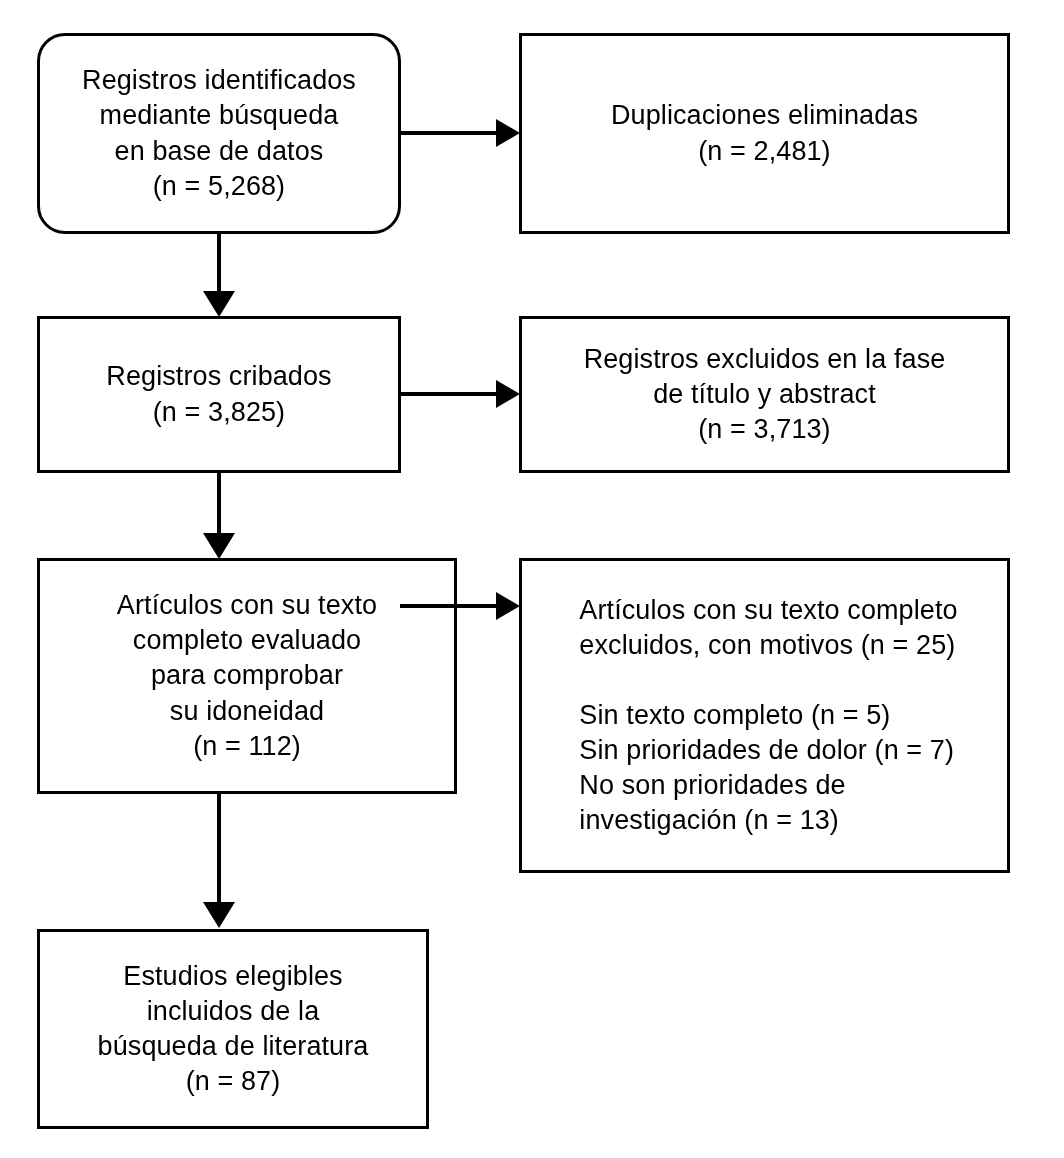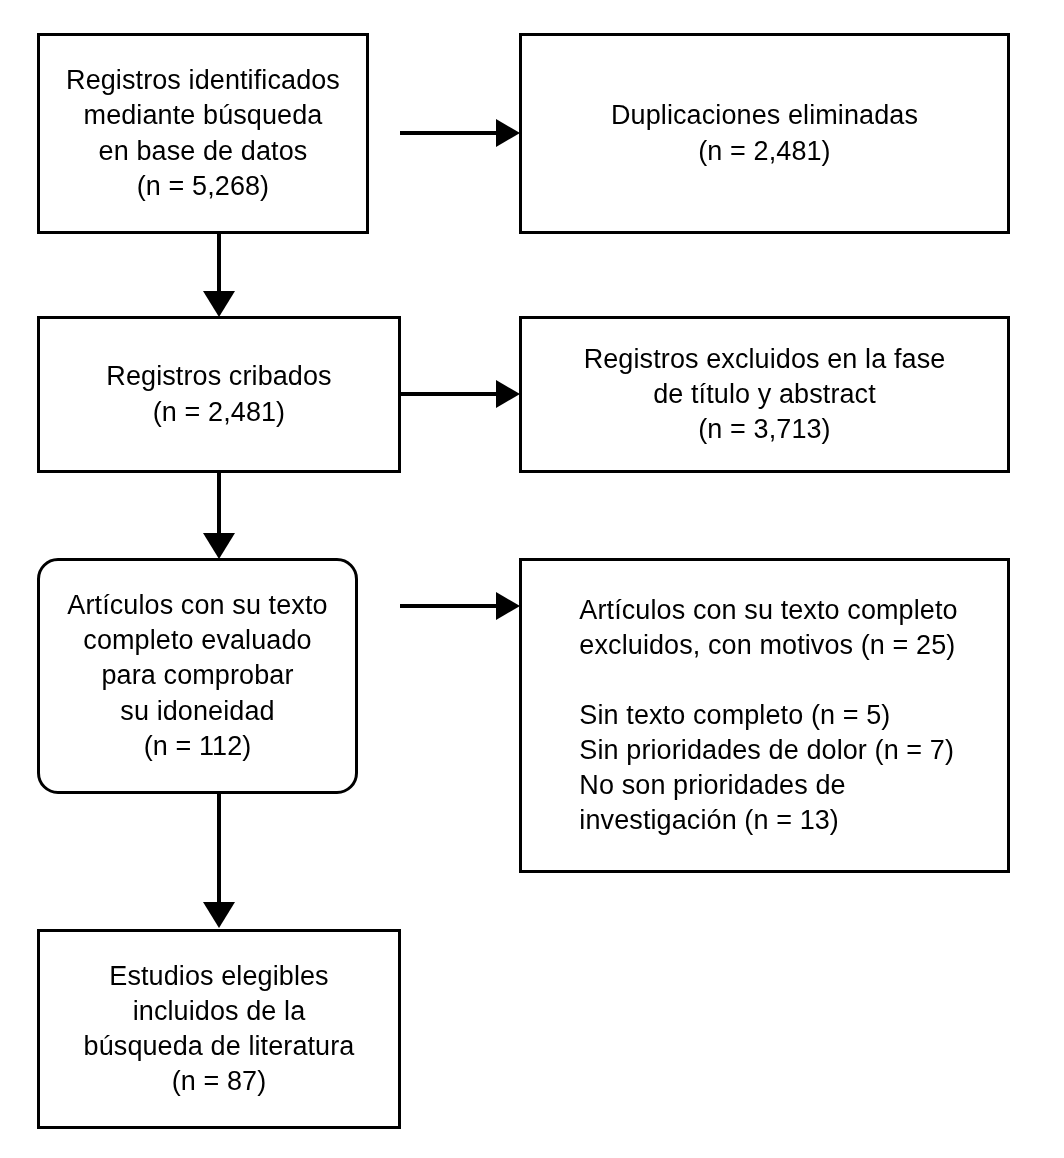--- a/index.html
+++ b/index.html
@@ -38,27 +38,27 @@
   .node.align-left {
     justify-content: center;
   }
   .node.align-left .node-text {
     text-align: left;
     padding-left: 18px;
     padding-right: 10px;
   }
 
   
-  #box-identified   { left: 37px;  top: 33px;   width: 332px; height: 201px; }
+  #box-identified   { left: 37px;  top: 33px;   width: 364px; height: 201px; border-radius: 28px; }
   #box-duplicates   { left: 519px; top: 33px;   width: 491px; height: 201px; }
   #box-screened     { left: 37px;  top: 316px;  width: 364px; height: 157px; }
   #box-excluded-ta  { left: 519px; top: 316px;  width: 491px; height: 157px; }
-  #box-fulltext     { left: 37px;  top: 558px;  width: 321px; height: 236px; border-radius: 21px; }
+  #box-fulltext     { left: 37px;  top: 558px;  width: 420px; height: 236px; }
   #box-excluded-ft  { left: 519px; top: 558px;  width: 491px; height: 315px; }
-  #box-included     { left: 37px;  top: 929px;  width: 364px; height: 200px; }
+  #box-included     { left: 37px;  top: 929px;  width: 392px; height: 200px; }
 
   
   .conn { position: absolute; }
   .h-line {
     height: 4px;
     background: #000000;
   }
   .h-head {
     width: 0; height: 0;
     border-top: 14px solid transparent;
@@ -108,21 +108,21 @@
 (n = 5,268)</div>
   </div>
 
   <div class="node" id="box-duplicates">
     <div class="node-text">Duplicaciones eliminadas
 (n = 2,481)</div>
   </div>
 
   <div class="node" id="box-screened">
     <div class="node-text">Registros cribados
-(n = 2,481)</div>
+(n = 3,825)</div>
   </div>
 
   <div class="node" id="box-excluded-ta">
     <div class="node-text">Registros excluidos en la fase
 de título y abstract
 (n = 3,713)</div>
   </div>
 
   <div class="node" id="box-fulltext">
     <div class="node-text">Artículos con su texto

